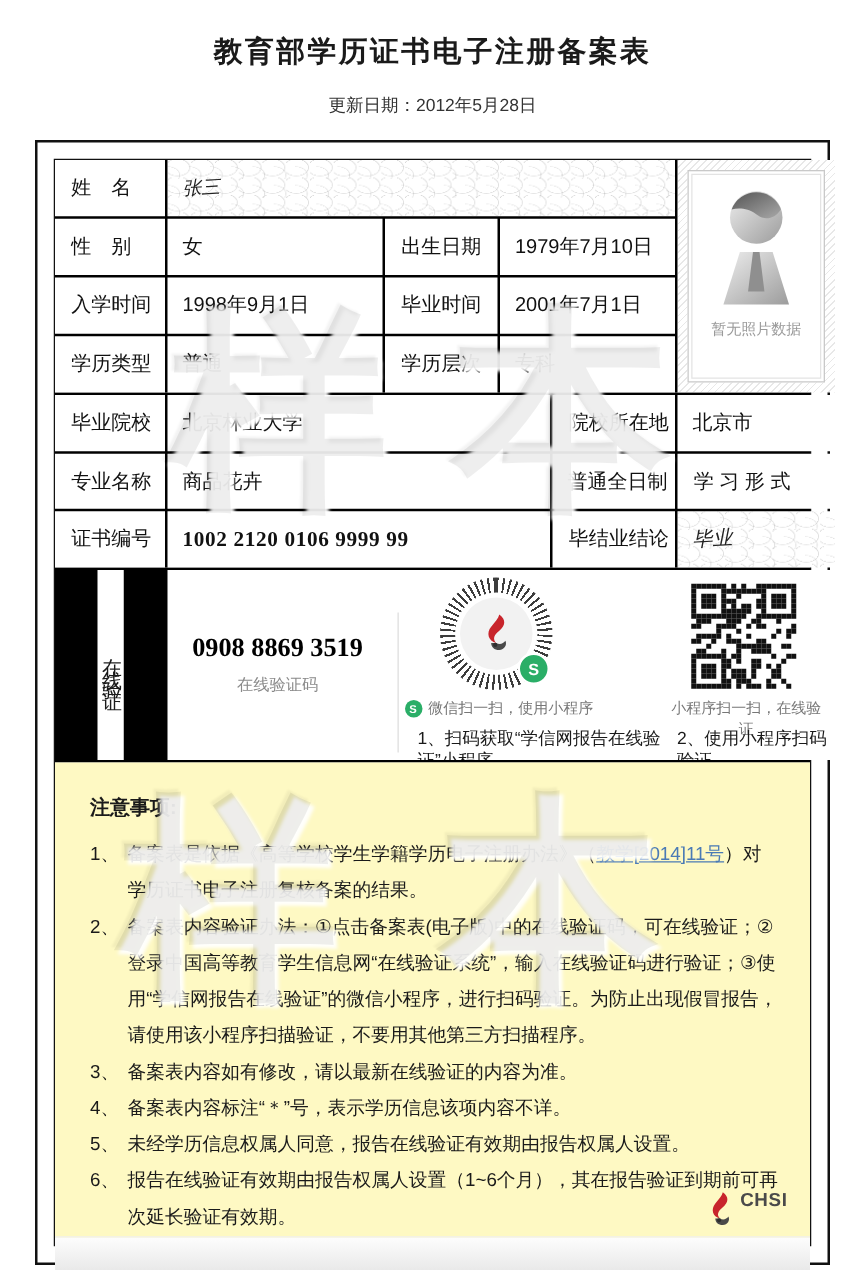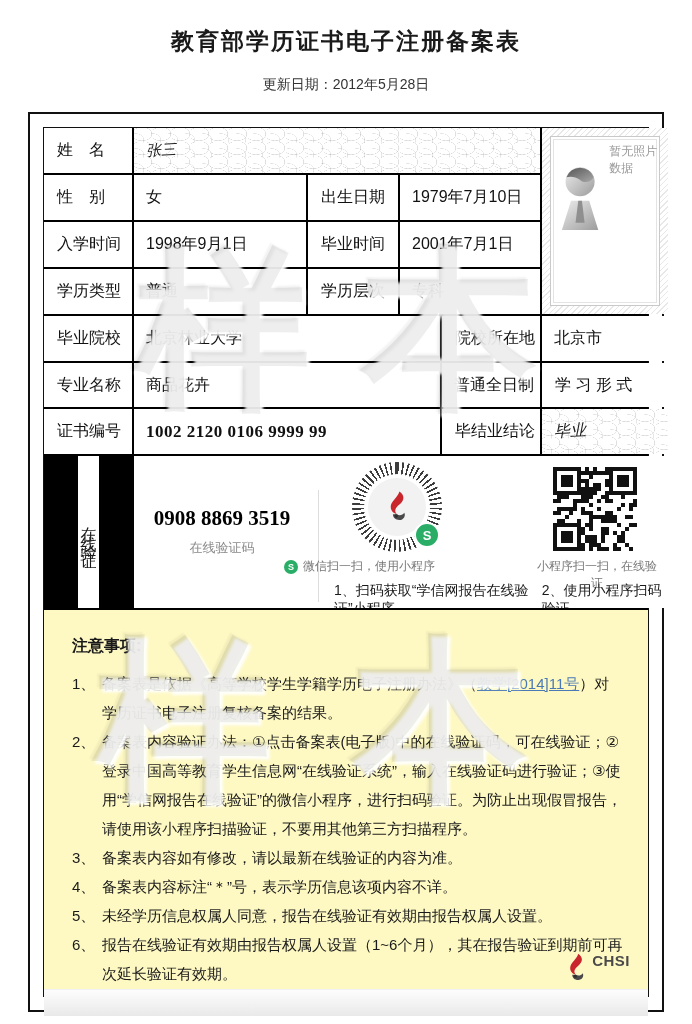--- a/index.html
+++ b/index.html
@@ -29,21 +29,21 @@
       radial-gradient(ellipse 16px 11px at 0px 12px, transparent 58%, rgba(110,110,110,.22) 60%, transparent 66%);
       background-size:19px 14px,17px 15px;}
   .script{font-family:"Liberation Serif","DejaVu Serif",serif;font-style:italic;font-size:15px;
           color:#222;display:inline-block;transform:rotate(-3deg);}
   .cert-no{font-family:"Liberation Serif","DejaVu Serif",serif;font-weight:bold;font-size:17px;letter-spacing:.5px;}
   
   .photo-cell{grid-column:5;grid-row:1/5;position:relative;background-color:#fff;background-image:
       repeating-linear-gradient(135deg, rgba(90,90,90,.14) 0 1px, transparent 1px 4px);}
   .photo-frame{position:absolute;inset:8px;background:#fff;border:1px solid #c9c9c9;
       box-shadow:inset 0 0 0 2px #fff, inset 0 0 0 3px #e3e3e3;
-      display:flex;flex-direction:row;}
+      display:flex;flex-direction:column;align-items:center;}
   .photo-frame .caption{font-size:12px;color:#9a9a9a;margin-top:6px;}
   
   .verify-lbl{writing-mode:vertical-rl;text-orientation:upright;letter-spacing:9px;
               font-size:16px;margin:0 auto;justify-content:center;}
   .verify-content{position:relative;}
   .vdiv{position:absolute;left:184px;top:34px;height:112px;width:1px;background:#ddd;}
   .code-block{position:absolute;left:4px;top:50px;width:168px;text-align:center;}
   .verify-code{font-family:"Liberation Serif","DejaVu Serif",serif;font-weight:bold;font-size:21px;
                color:#000;cursor:pointer;}
   .code-caption{font-size:13px;color:#8a8a8a;margin-top:8px;}
@@ -53,21 +53,21 @@
       transform:translate(-50%,-50%);background:#f2f2f2;box-shadow:0 0 0 4px #fff;
       display:flex;align-items:center;justify-content:center;}
   .wx-badge{position:absolute;right:2px;bottom:4px;width:22px;height:22px;border-radius:50%;
       background:#2aae67;border:2px solid #fff;color:#fff;font-weight:bold;font-size:13px;
       display:flex;align-items:center;justify-content:center;}
   .wx-badge::before{content:"S";}
   .qr-square{position:absolute;left:419px;top:11px;width:84px;height:84px;background:#fff;
       display:grid;grid-template-columns:repeat(21,1fr);grid-template-rows:repeat(21,1fr);}
   .qr-square .qd{background:#111;}
   .qr-cap{position:absolute;top:102px;font-size:12px;color:#777;text-align:center;}
-  .cap-wx{left:150px;width:230px;display:flex;align-items:center;gap:5px;}
+  .cap-wx{left:150px;width:230px;display:flex;align-items:center;justify-content:center;gap:5px;}
   .cap-mini{left:398px;width:130px;}
   .wx-dot{display:inline-flex;width:14px;height:14px;border-radius:50%;background:#2aae67;color:#fff;
       font-size:9px;font-weight:bold;align-items:center;justify-content:center;flex:0 0 14px;}
   .wx-dot::before{content:"S";}
   .steps{position:absolute;left:200px;width:328px;top:126px;display:flex;
          justify-content:space-between;font-size:14px;color:#1a1a1a;}
   
   .notes{position:relative;height:406px;background:#fef9c3;box-sizing:border-box;
          padding:26px 24px 0 28px;}
   .notes-heading{font-size:16px;font-weight:bold;margin-bottom:12px;}

